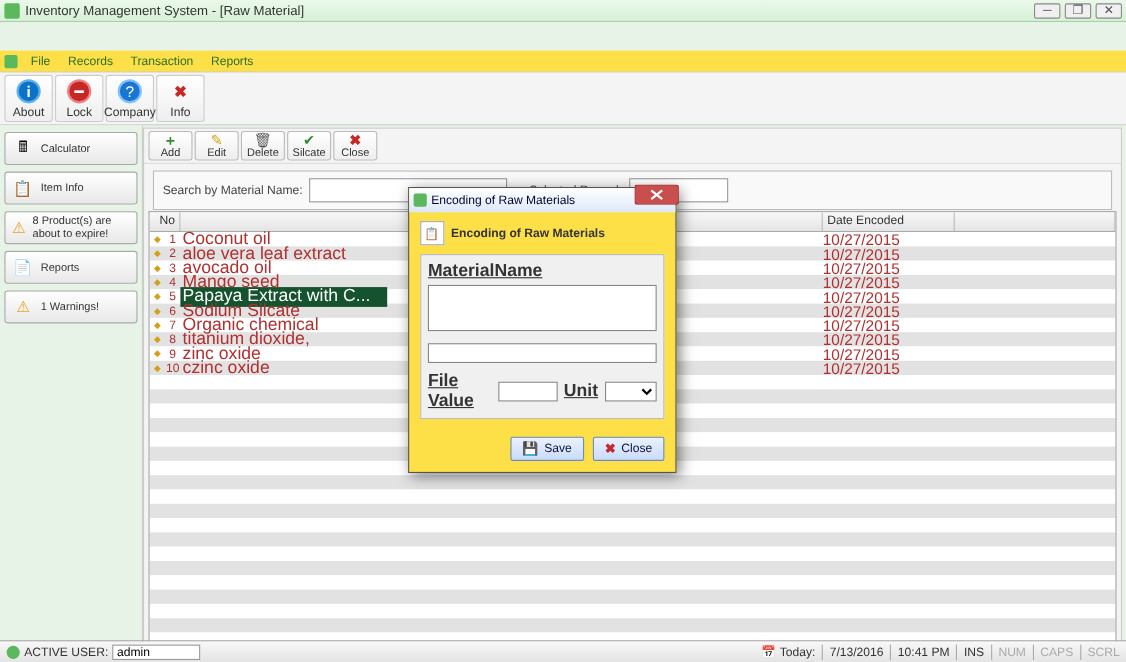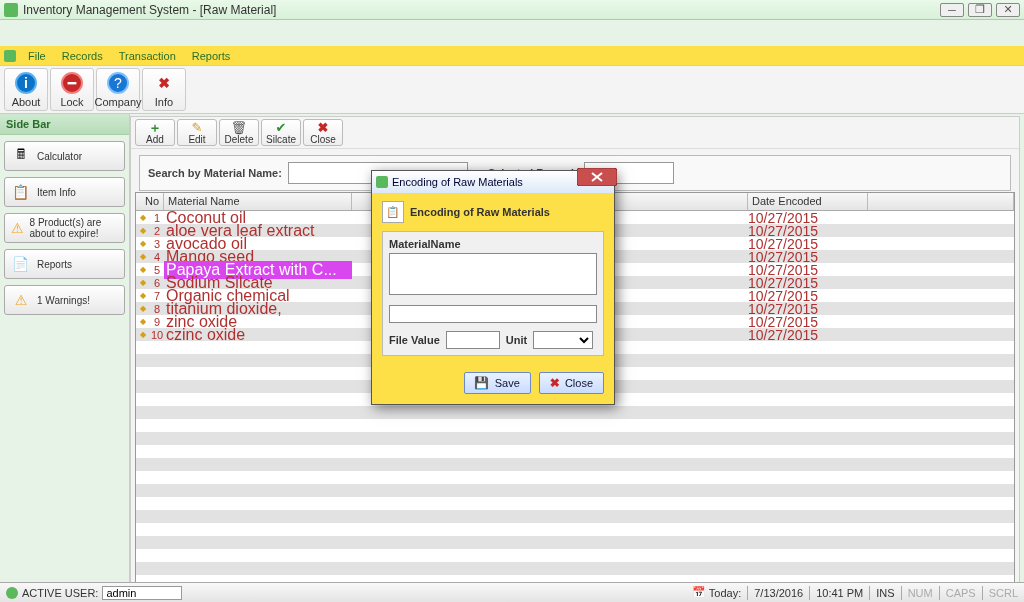--- a/index.html
+++ b/index.html
@@ -35,21 +35,21 @@
 .warn-tri { color: #f0a020; font-size: 16px; }
 
 .content { flex: 1; background: #f4f4f4; border: 1px solid #ccc; margin: 2px 4px 2px 0; position: relative; }
 
 .sub-toolbar { height: 32px; padding: 2px 4px; display: flex; gap: 2px; border-bottom: 1px solid #ddd; }
 .sub-btn { width: 40px; border: 1px solid #bbb; background: linear-gradient(#fff,#eee); border-radius: 3px; display: flex; flex-direction: column; align-items: center; justify-content: center; cursor: pointer; }
 .sub-btn .ic { font-size: 13px; line-height: 1; }
 .sub-btn .lbl { font-size: 10px; color: #333; }
 
 .search-row { margin: 6px 8px 2px; border: 1px solid #bbb; padding: 6px 8px; display: flex; align-items: center; background: #f9f9f9; }
-.search-row label { font-weight: bold; color: #444; margin-right: 6px; }
+.search-row label { font-weight: normal; color: #444; margin-right: 6px; }
 .search-row input { height: 22px; border: 1px solid #999; padding: 2px 4px; }
 
 .grid-wrap { position: absolute; top: 75px; left: 4px; right: 4px; bottom: 4px; border: 1px solid #999; background: #fff; overflow: hidden; }
 .grid-head { display: flex; background: linear-gradient(#f8f8f8,#e4e4e4); border-bottom: 1px solid #aaa; height: 18px; }
 .grid-head div { border-right: 1px solid #bbb; padding: 2px 4px; color: #333; font-size: 11px; }
 .col-no { width: 28px; text-align: right; }
 .col-name { width: 188px; }
 .col-gap { flex: 1; }
 .col-date { width: 120px; }
 .col-end { width: 146px; }
@@ -57,37 +57,37 @@
 .grid-body { position: relative; }
 .stripe { height: 13px; }
 .stripe.even { background: #e2e2e2; }
 .stripe.odd { background: #fff; }
 
 .grid-rows { position: absolute; top: 0; left: 0; right: 0; }
 .grow { display: flex; height: 13px; align-items: center; }
 .grow .bullet { width: 14px; text-align: center; color: #d4a017; font-size: 8px; }
 .grow .num { width: 14px; color: #b03030; text-align: center; }
 .grow .mname { width: 188px; padding-left: 2px; color: #b03030; font-size: 16px; }
-.grow.sel .mname { background: #d946ef; color: #fff; }
+.grow.sel .mname { background: #14532d; color: #fff; }
 .grow .spacer { flex: 1; }
 .grow .denc { width: 120px; color: #b03030; font-size: 14px; }
 .grow .end { width: 146px; }
 
 .dialog { position: absolute; left: 371px; top: 170px; width: 244px; background: #fde047; border: 1px solid #555; box-shadow: 3px 3px 12px rgba(0,0,0,0.5); }
 .dlg-title { height: 22px; background: linear-gradient(#fff,#dce8f8); display: flex; align-items: center; padding: 0 4px; }
 .dlg-title .di { width: 12px; height: 12px; background: #5cb85c; border-radius: 2px; margin-right: 4px; }
 .dlg-title .dt { flex: 1; color: #003; font-size: 11px; }
 .dlg-close-x { width: 40px; height: 16px; position: absolute; top: -3px; right: -3px; }
 .dlg-close-x svg { display: block; }
 .dlg-body { padding: 8px 10px; }
 .dlg-hdr { display: flex; align-items: center; margin-bottom: 8px; }
 .dlg-hdr .hi { width: 22px; height: 22px; border: 1px solid #aaa; background: #fff; margin-right: 6px; display: flex; align-items: center; justify-content: center; }
 .dlg-hdr .hl { font-weight: bold; color: #333; }
 .dlg-group { border: 1px solid #bbb; padding: 6px; background: #f0f0f0; }
-.dlg-group label { display: block; font-weight: bold; color: #333; margin-bottom: 3px; font-size: 11px; }
+.dlg-group label { display: block; font-weight: bold; color: #333; margin-bottom: 3px; font-size: 16px; text-decoration: underline; }
 .dlg-group textarea { width: 100%; height: 42px; border: 1px solid #888; resize: none; background: #fff; }
 .dlg-group input[type=text] { width: 100%; height: 18px; border: 1px solid #888; background: #fff; }
 .dlg-row { display: flex; gap: 6px; margin-top: 8px; align-items: center; }
 .dlg-row label { margin: 0; }
 .dlg-row input { width: 54px !important; }
 .dlg-row select { width: 60px; height: 18px; border: 1px solid #888; background: #fff; }
 .dlg-btns { display: flex; justify-content: flex-end; gap: 8px; padding: 8px 10px 10px; }
 .dlg-btn { height: 22px; padding: 0 10px; border: 1px solid #6a8acc; background: linear-gradient(#eaf2ff,#c8dcff); border-radius: 2px; display: flex; align-items: center; cursor: pointer; color: #113; }
 .dlg-btn .bi { margin-right: 5px; font-size: 12px; }
 
@@ -133,21 +133,20 @@
   </div>
   <div class="tb-btn">
     <div class="ic tb-exit">✖</div>
     <div class="lbl">Info</div>
   </div>
 </div>
 
 <div class="body-wrap">
 
   <div class="sidebar">
-    <div class="sidebar-title">Side Bar</div>
     <div class="side-btns">
       <div class="side-btn">
         <div class="ic">🖩</div>
         <div class="lbl">Calculator</div>
       </div>
       <div class="side-btn">
         <div class="ic">📋</div>
         <div class="lbl">Item Info</div>
       </div>
       <div class="side-btn">
@@ -193,21 +192,20 @@
       <label>Search by Material Name:</label>
       <input type="text" style="width: 180px;" value="">
       <div style="width:20px"></div>
       <label>Selected Record:</label>
       <input type="text" style="width: 90px;" value="">
     </div>
 
     <div class="grid-wrap">
       <div class="grid-head">
         <div class="col-no">No</div>
-        <div class="col-name">Material Name</div>
         <div class="col-gap"></div>
         <div class="col-date">Date Encoded</div>
         <div class="col-end"></div>
       </div>
       <div class="grid-body" id="grid-body">
           <div class="stripe odd"></div>
           <div class="stripe even"></div>
           <div class="stripe odd"></div>
           <div class="stripe even"></div>
           <div class="stripe odd"></div>

